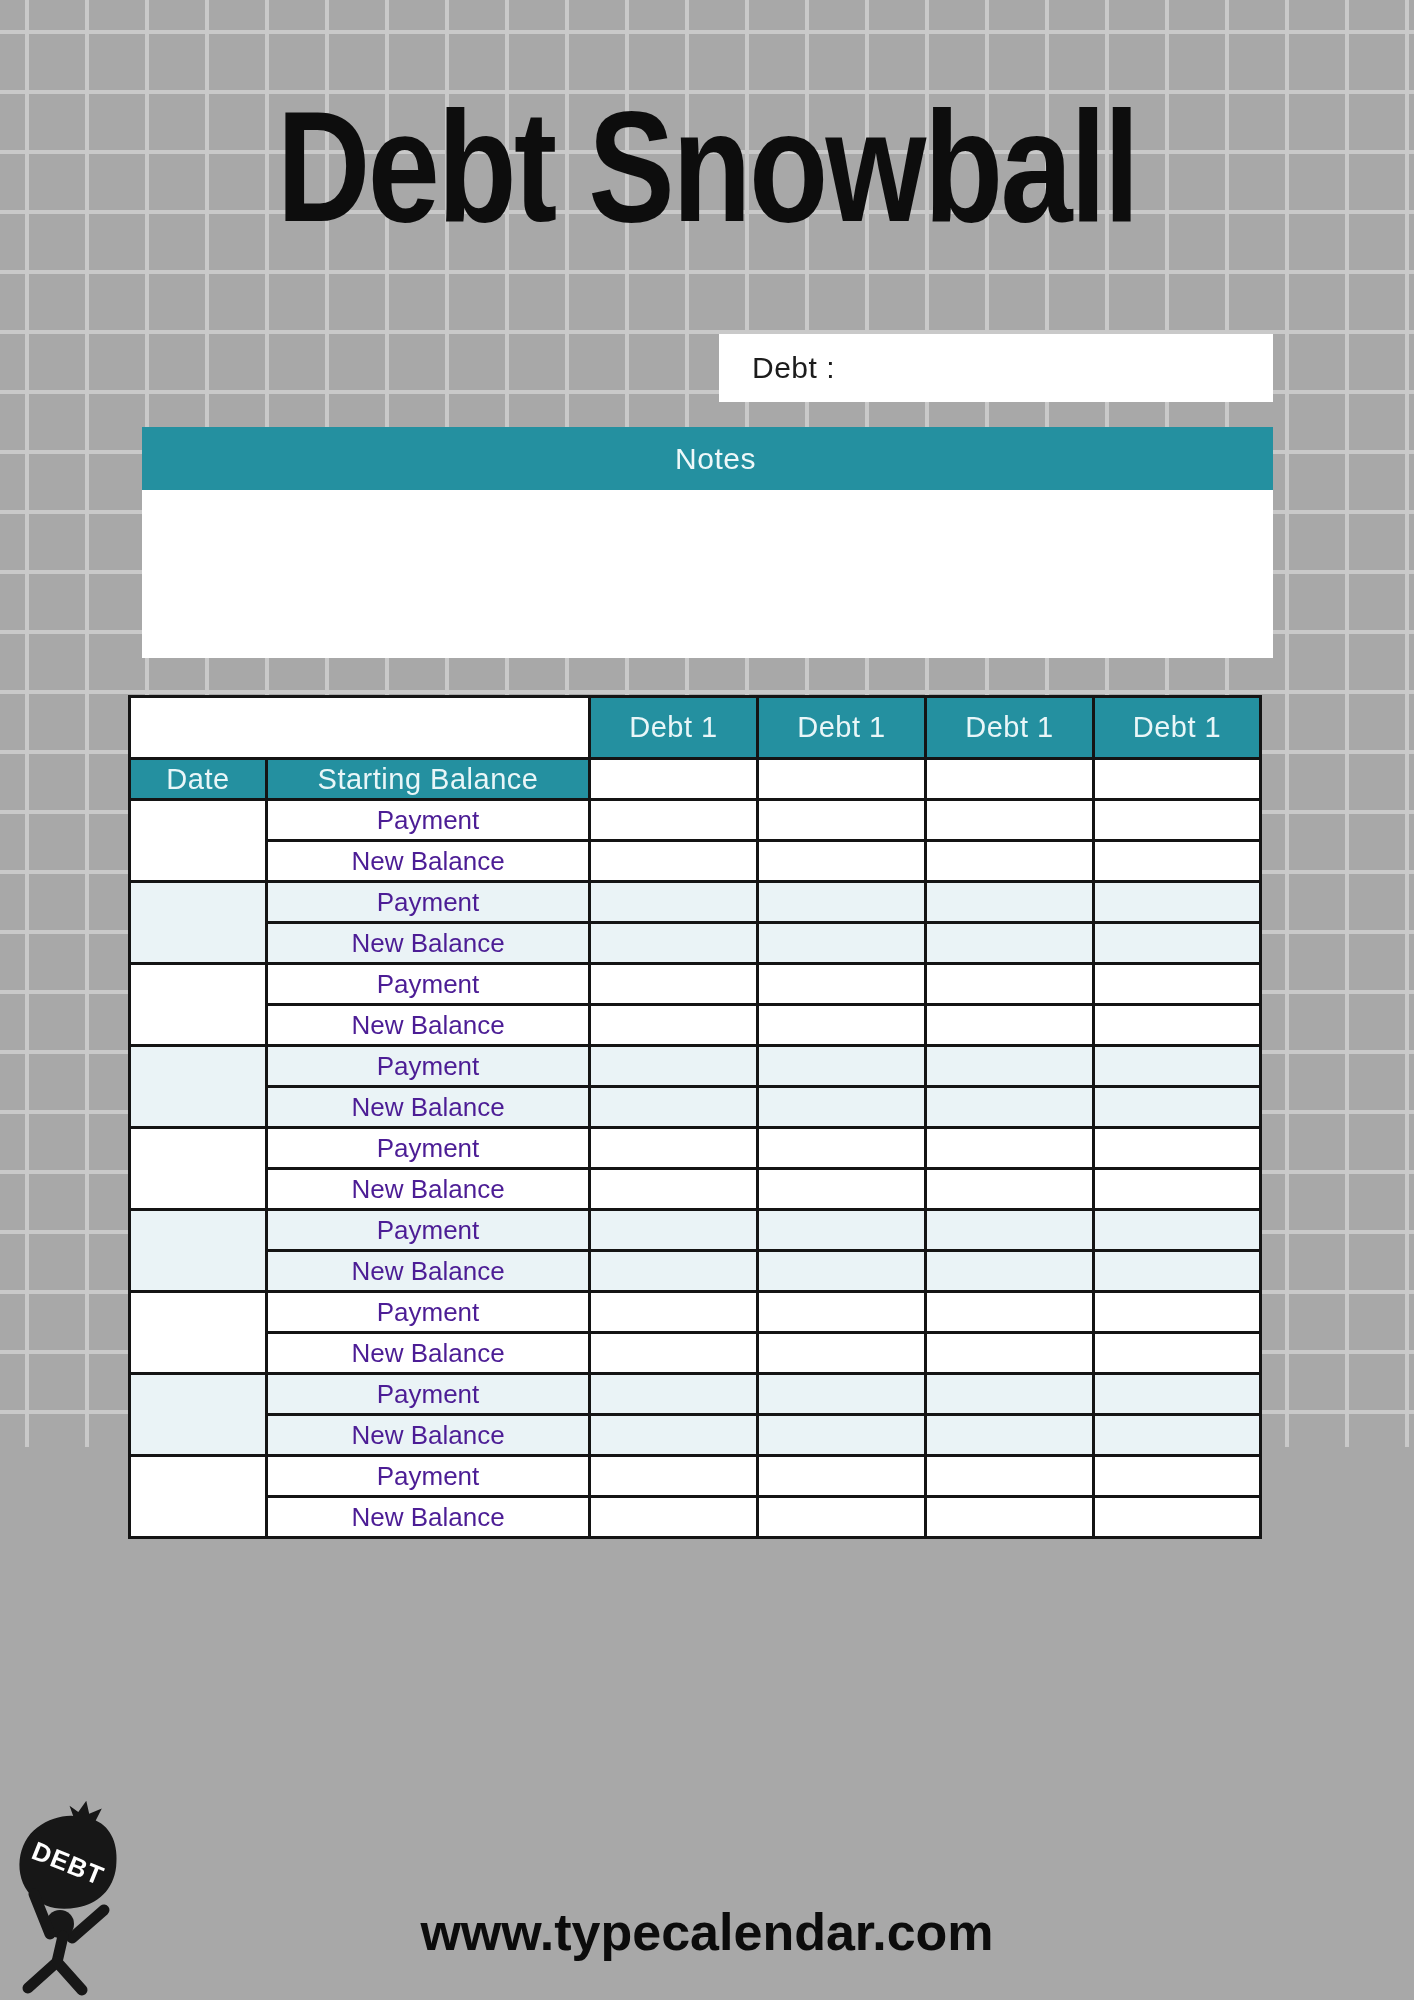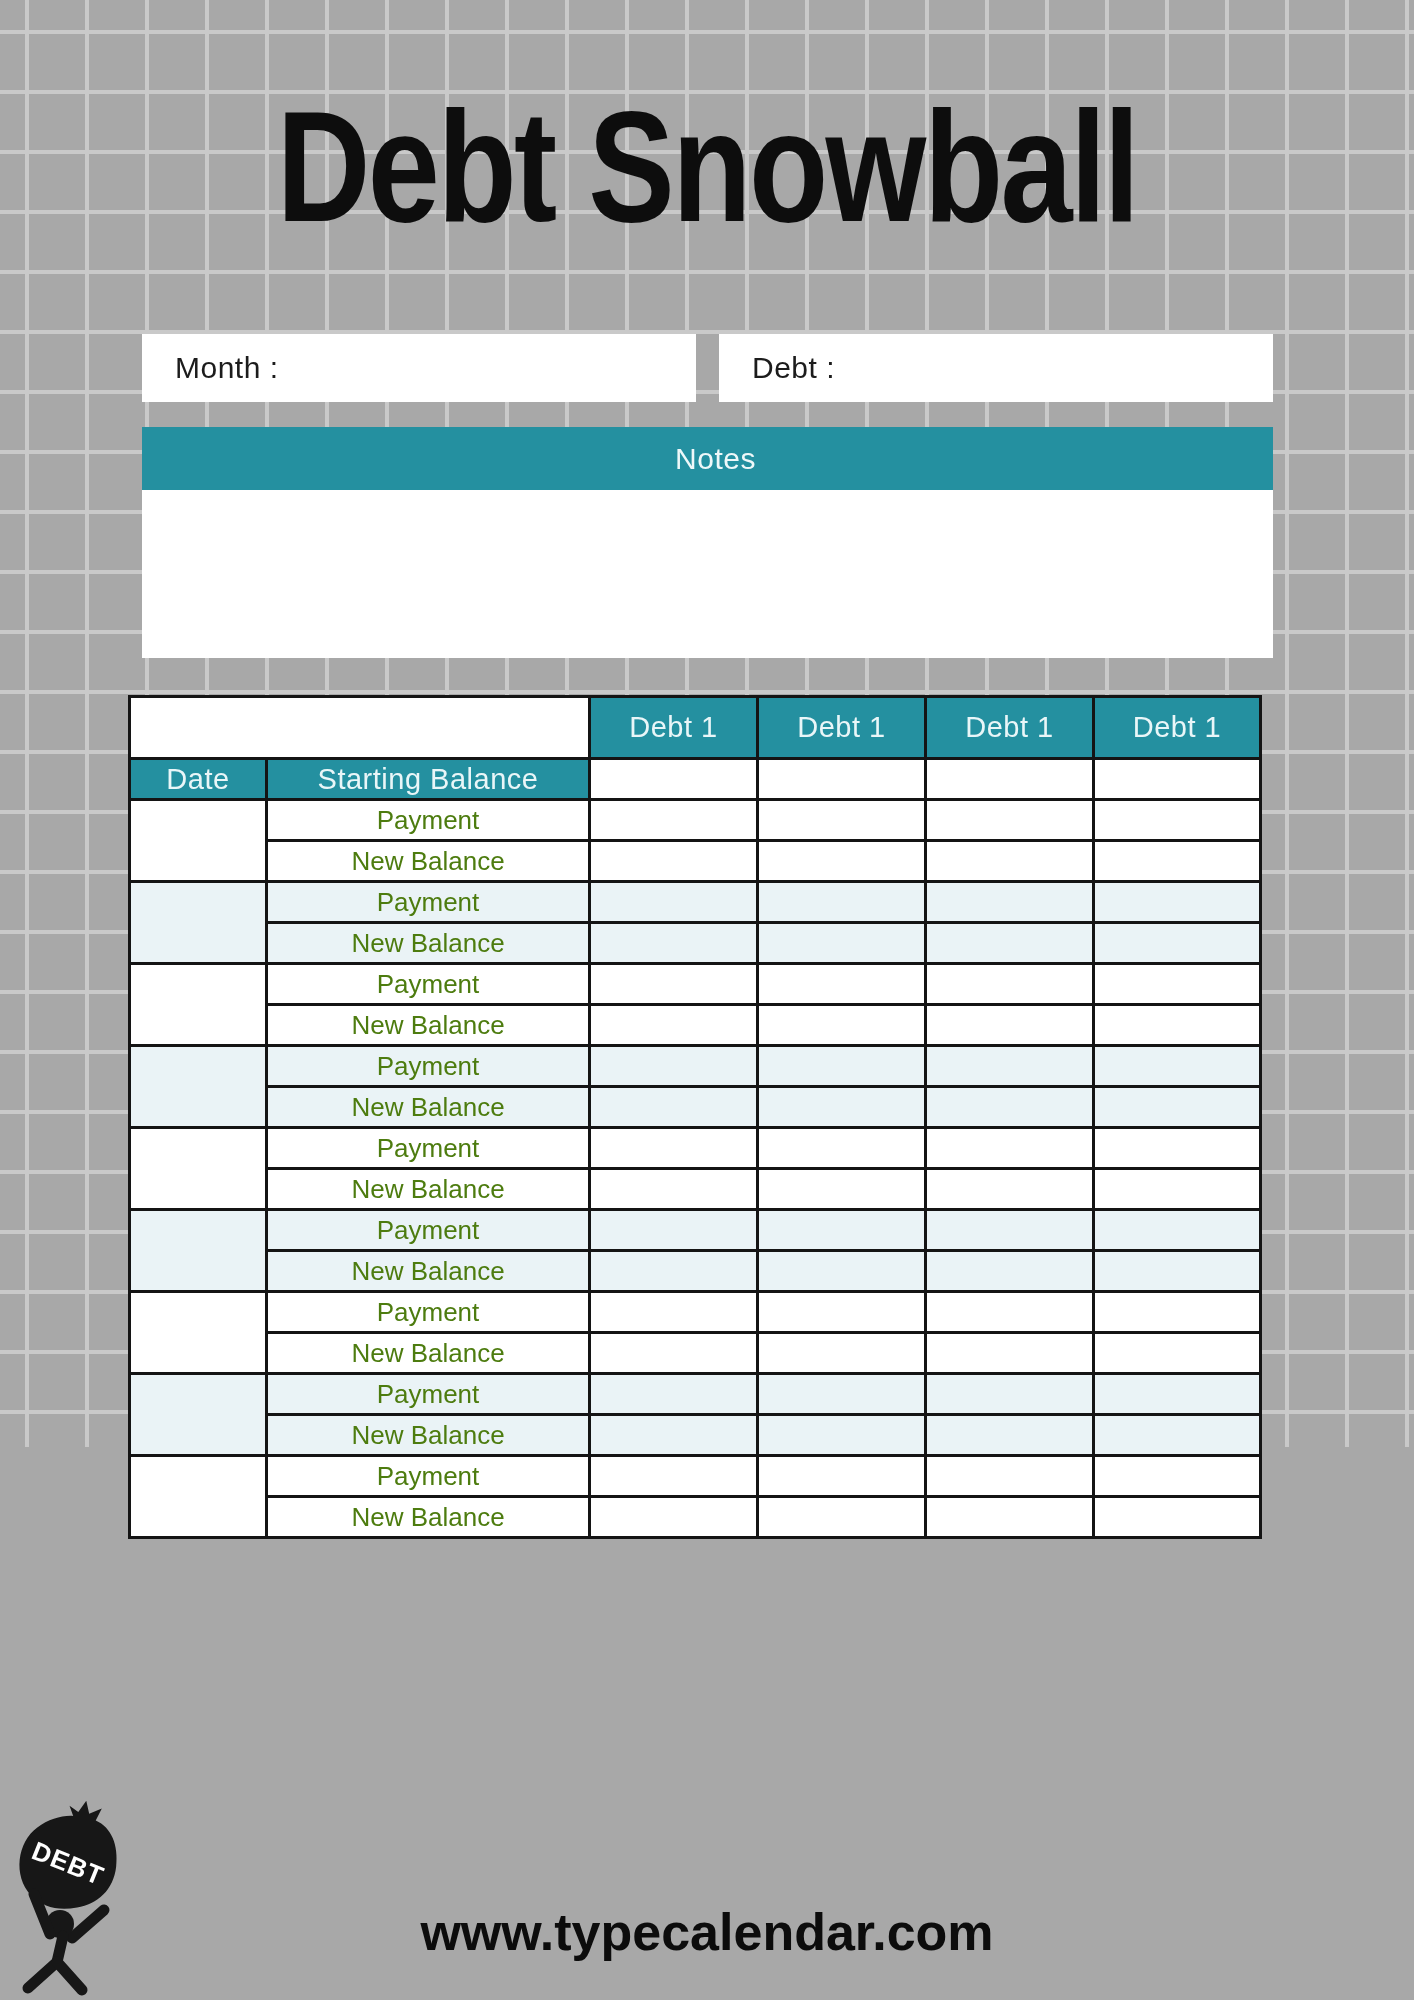--- a/index.html
+++ b/index.html
@@ -55,21 +55,21 @@
     border:3px solid var(--border);
     padding:0;text-align:center;vertical-align:middle;
     background:#ffffff;
   }
   table.snowball th{
     background:var(--teal);color:#e9f6f8;font-weight:normal;font-size:29px;letter-spacing:.5px;
   }
   tr.debt-header-row{height:62px;}
   tr.data-row{height:41px;}
   td.ghost{border:none;background:transparent;}
-  td.label-cell{font-size:26px;color:#4d7c0f;}
+  td.label-cell{font-size:26px;color:#4c1d95;}
   td.blue{background:var(--light_row);}
   tr.alt td{background:var(--light_row);}
   td.date-cell{
     background-image:linear-gradient(180deg,
       transparent 0 calc(50% - 1px),
       rgba(0,0,0,.12) calc(50% - 1px) calc(50% + 1px),
       transparent calc(50% + 1px) 100%);
   }
   .site-footer{
     position:absolute;top:1902px;left:0;width:100%;
@@ -79,24 +79,20 @@
 </style>
 </head>
 <body>
 
 <div class="page">
 
   <div class="grid-pattern"></div>
 
   <div class="page-title">Debt Snowball</div>
 
-  <div class="field-box field-month">
-    <span>Month :</span>
-    <span></span>
-  </div>
 
   <div class="field-box field-year">
     <span>Debt :</span>
     <span></span>
   </div>
 
   <div class="notes">
     <div class="notes-header">Notes</div>
     <div class="notes-body"></div>
   </div>

